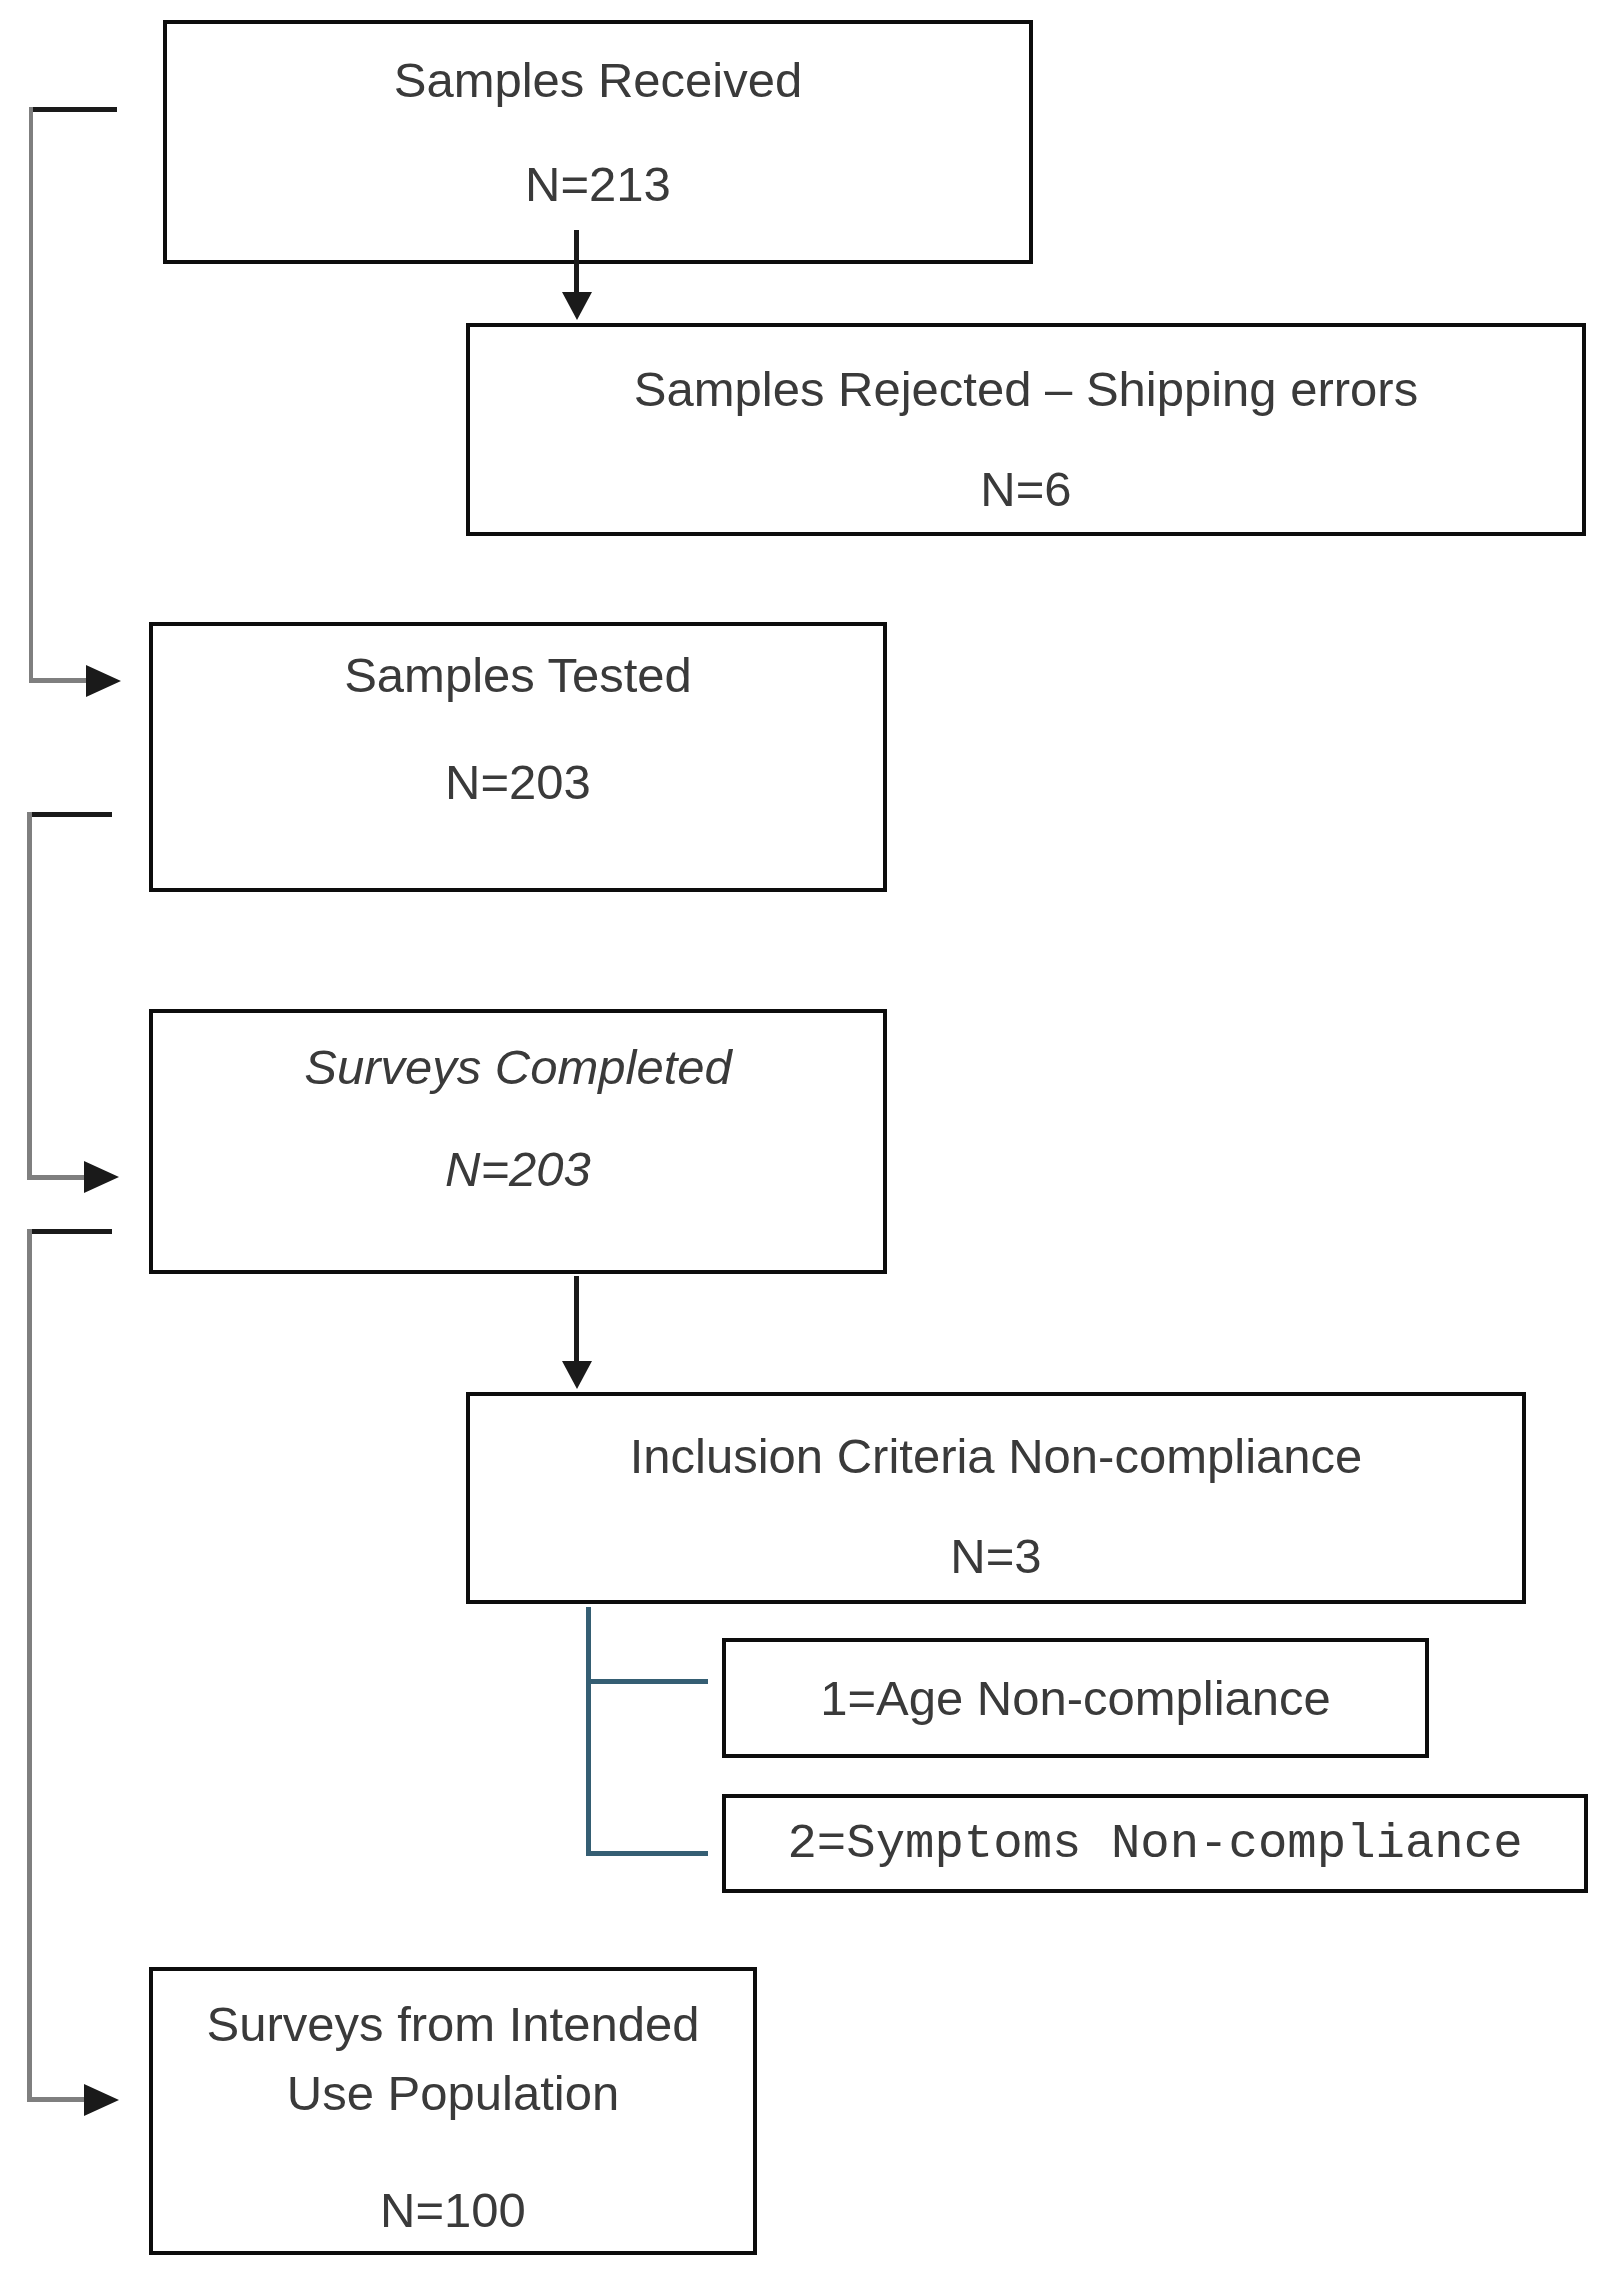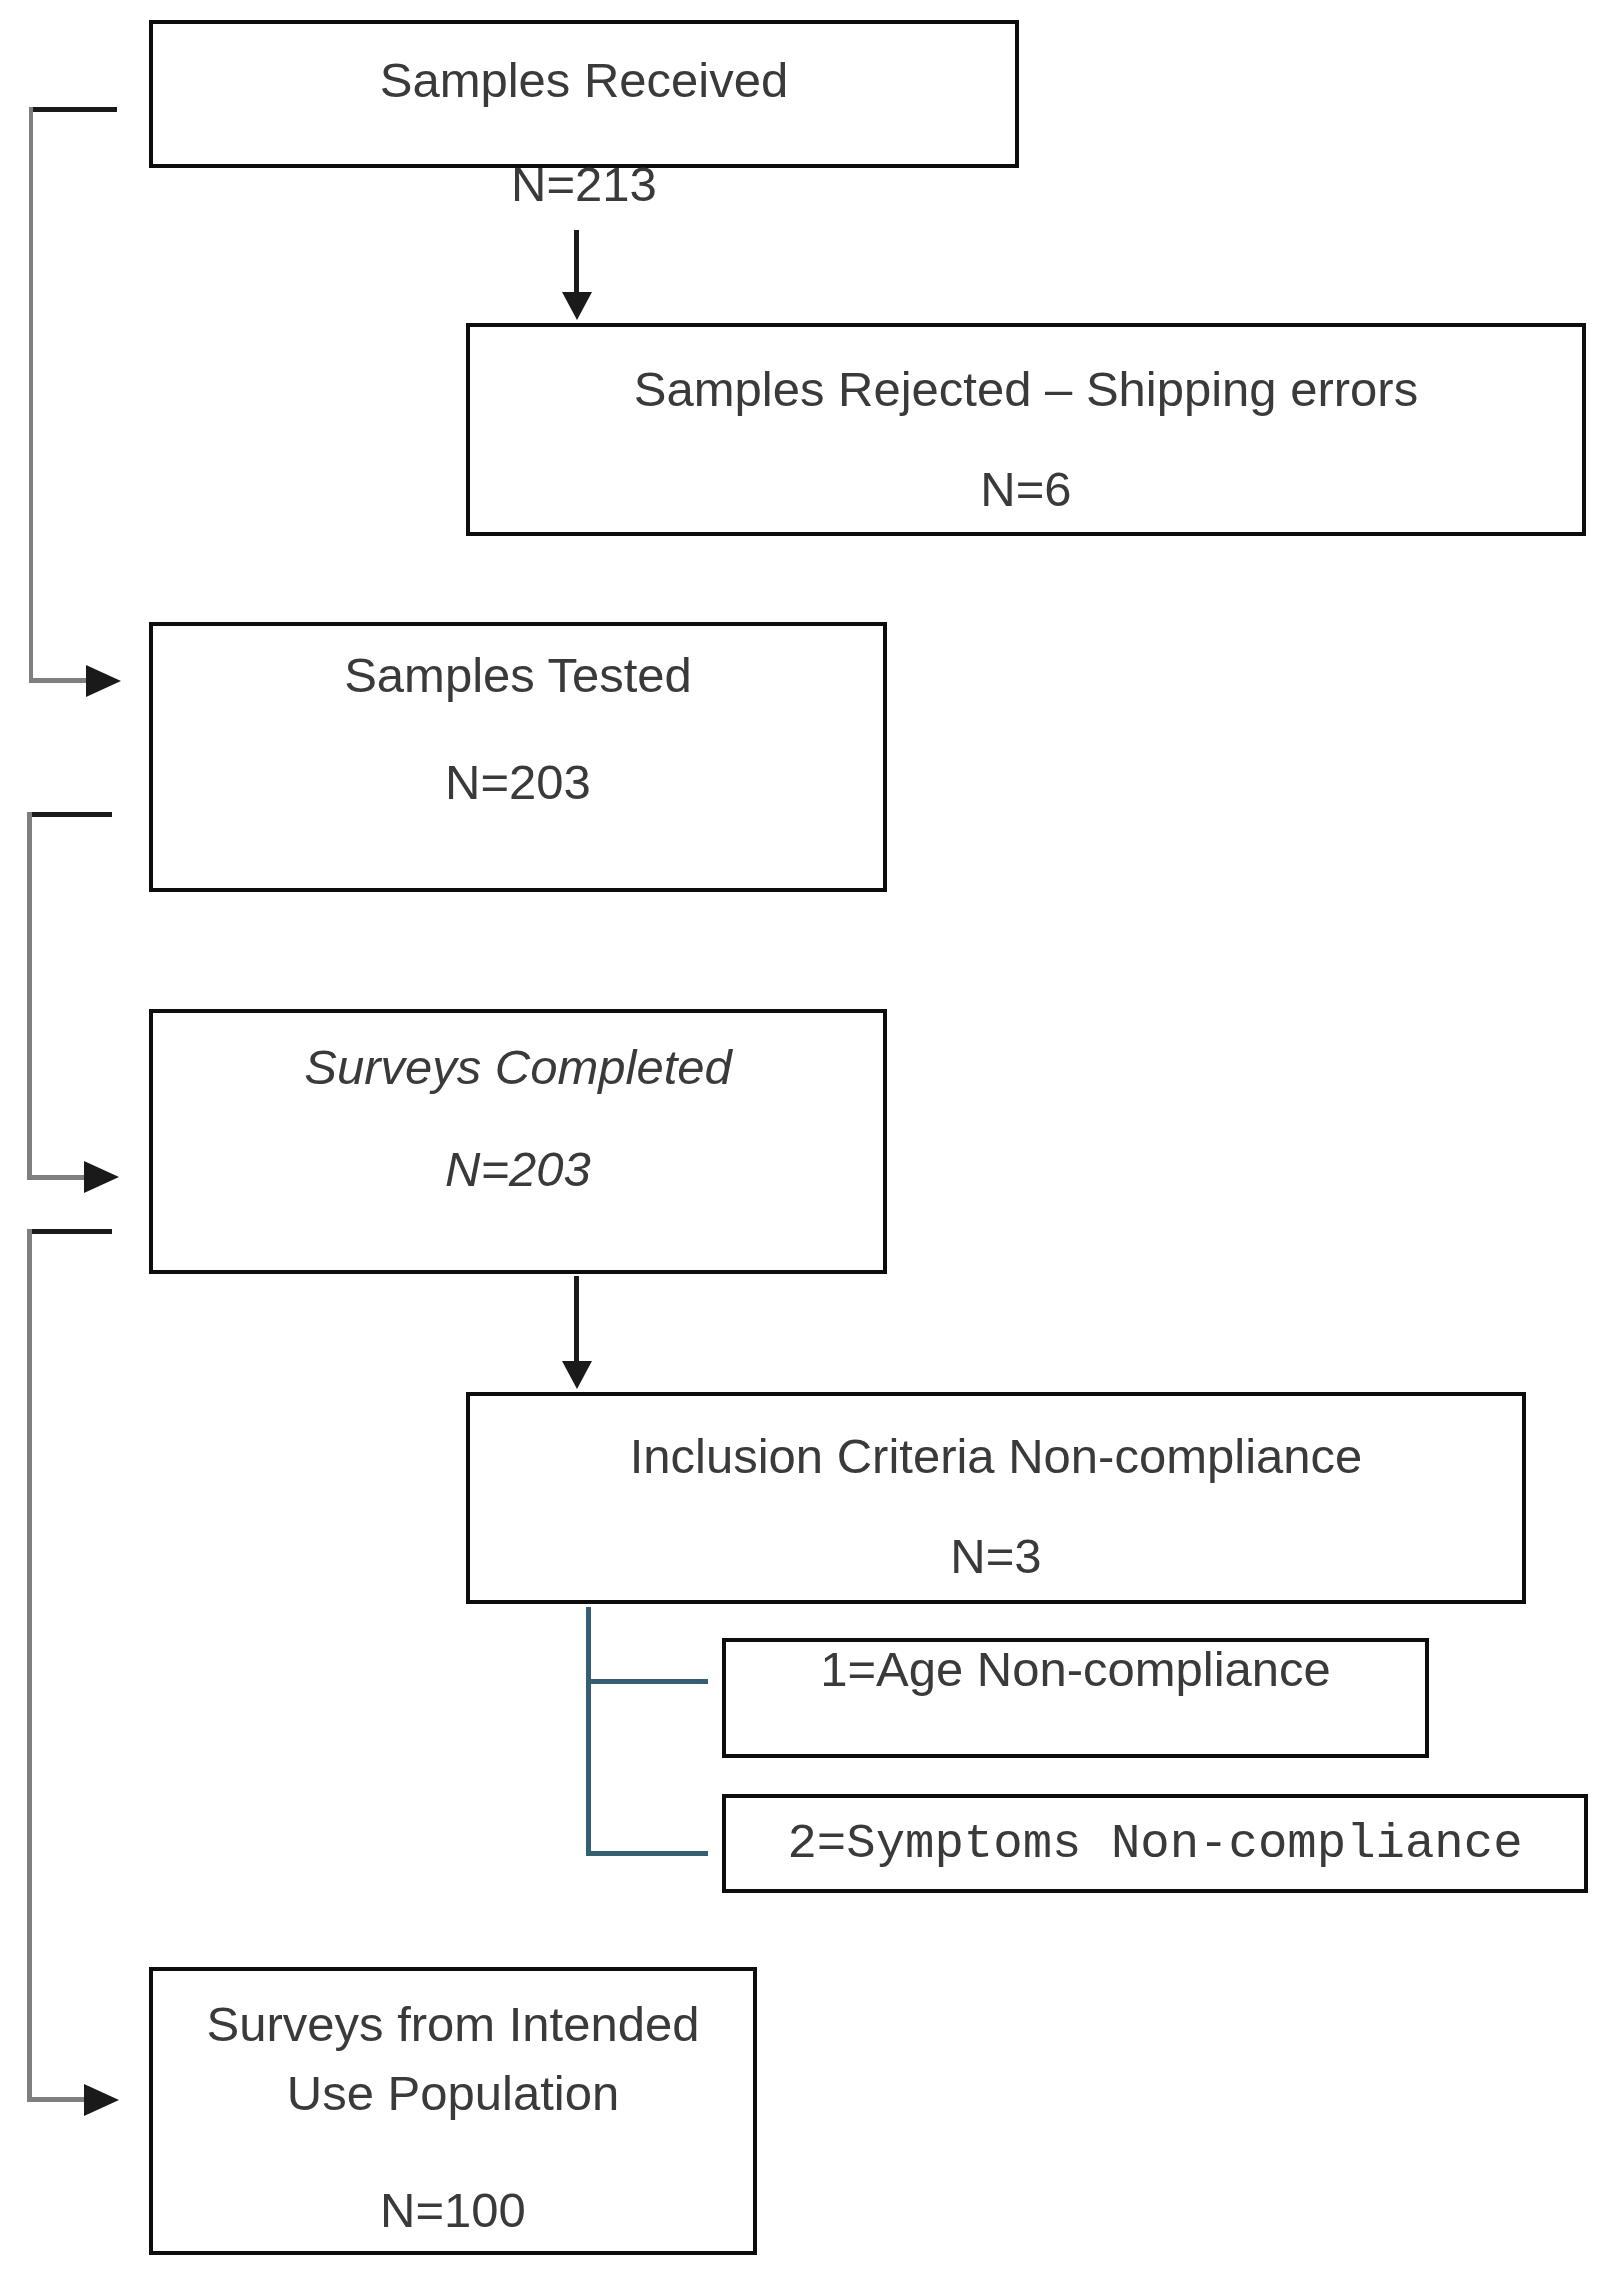--- a/index.html
+++ b/index.html
@@ -29,31 +29,31 @@
   .bline{
     position:absolute;
     left:0;right:0;
     text-align:center;
     font-size:49px;
     line-height:54px;
     white-space:nowrap;
   }
   .wrapline{white-space:normal;line-height:69px;padding:0 27px;}
   
-  .box-a{left:149px;top:20.4px;width:870px;height:148px;}
+  .box-a{left:163px;top:20.4px;width:870px;height:244px;}
   .box-a .t{top:28.5px}.box-a .n{top:133px}
   .box-b{left:466px;top:323px;width:1120px;height:213px;}
   .box-b .t{top:35px}.box-b .n{top:135px}
   .box-c{left:149px;top:622px;width:738px;height:270px;}
   .box-c .t{top:22px}.box-c .n{top:129px}
   .box-d{left:149px;top:1009px;width:738px;height:265px;font-style:italic;}
   .box-d .t{top:27px}.box-d .n{top:129px}
   .box-e{left:466px;top:1392px;width:1060px;height:212px;}
   .box-e .t{top:33px}.box-e .n{top:133px}
-  .box-f{left:722px;top:1638px;width:707px;height:120px;display:flex;align-items:flex-start;justify-content:center;}
+  .box-f{left:722px;top:1638px;width:707px;height:120px;display:flex;align-items:center;justify-content:center;}
   .box-g{left:722px;top:1794px;width:866px;height:99px;display:flex;align-items:center;justify-content:center;font-family:Liberation Mono, monospace;}
   .box-f .label,.box-g .label{font-size:49px;line-height:54px;white-space:nowrap;}
   .box-h{left:149px;top:1967px;width:608px;height:288px;}
   .box-h .t{top:19px}.box-h .n{top:212px}
   
   .hline,.vline{position:absolute;}
   .hline{height:4.8px;}
   .vline{width:4.8px;}
   .gray{background:var(--connector-gray);}
   .black{background:var(--connector-black);}

